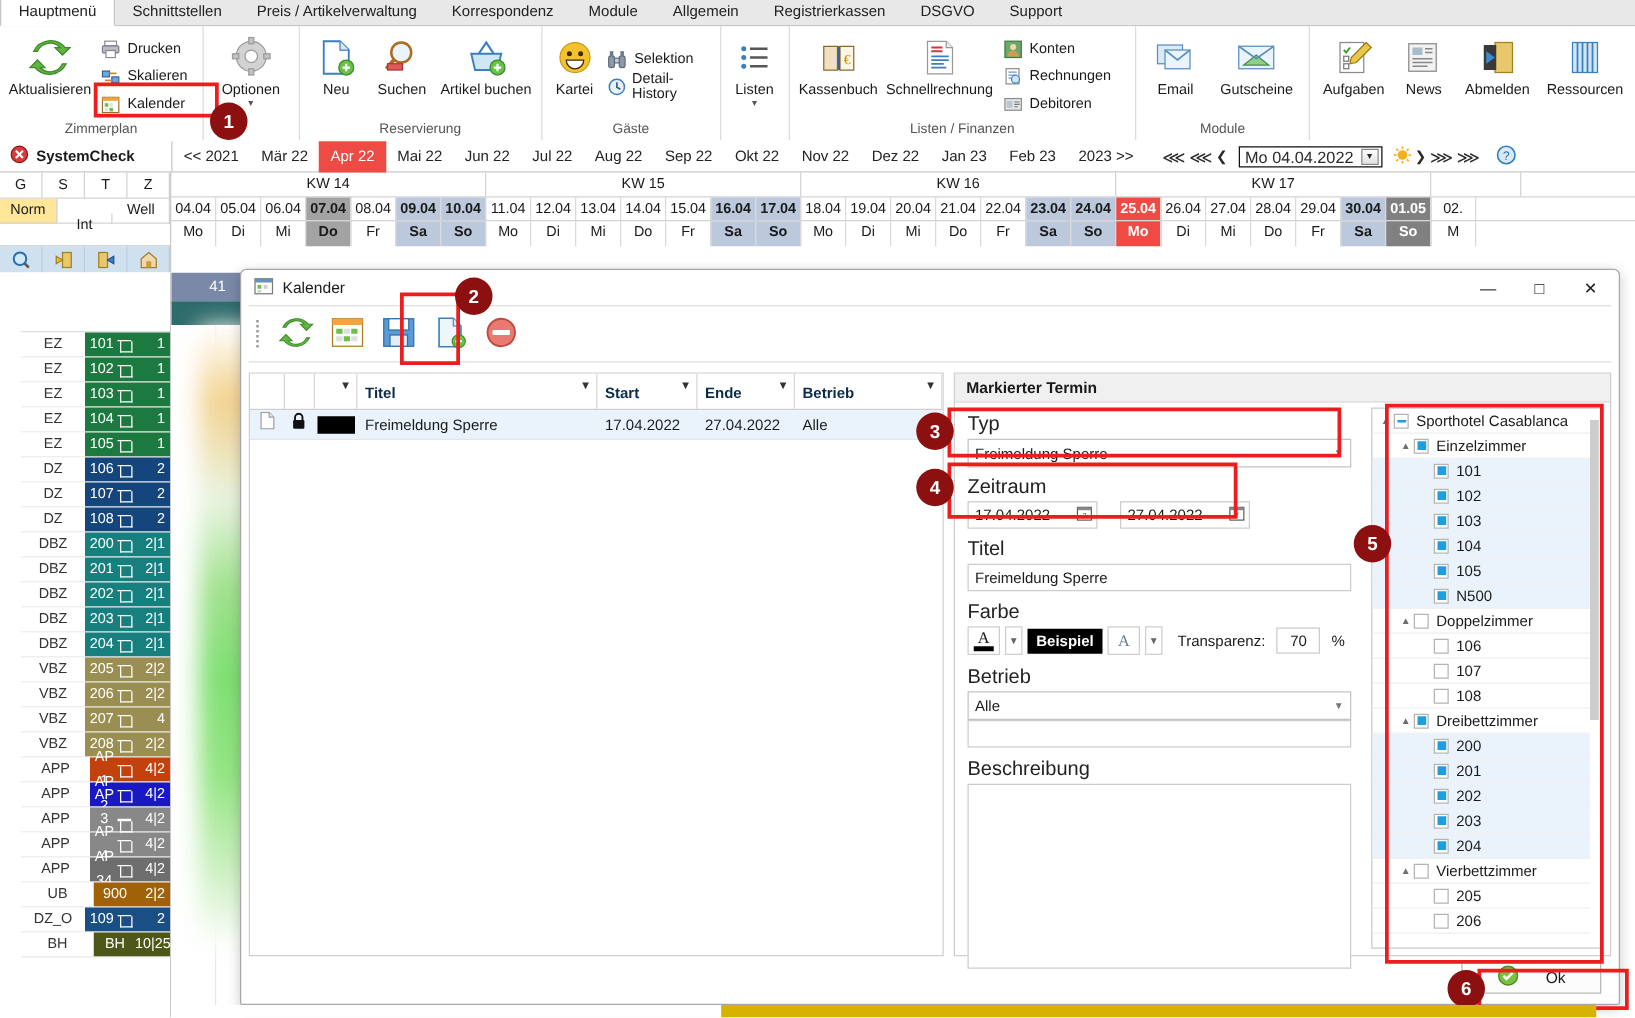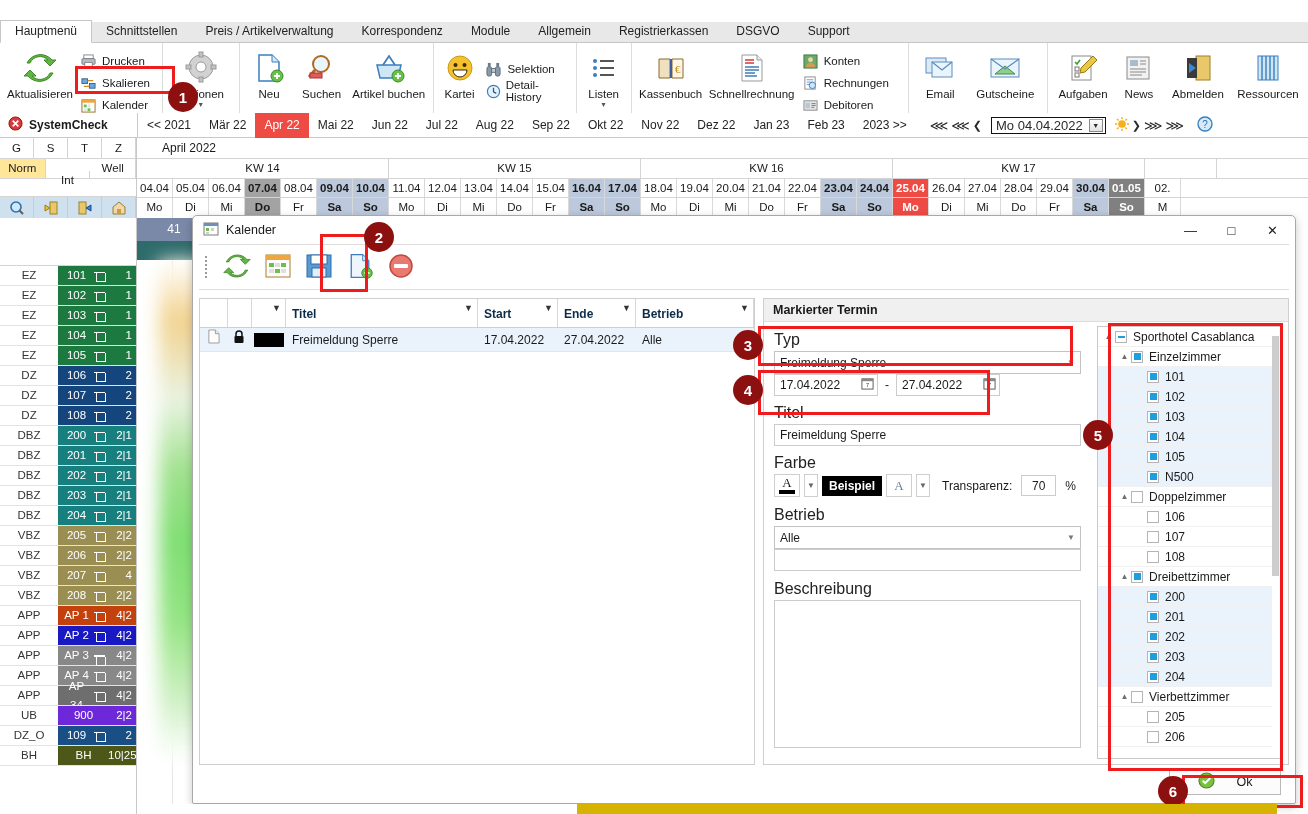--- a/index.html
+++ b/index.html
@@ -8,21 +8,21 @@
     width: 1308px; height: 814px;
     overflow: hidden;
     font-family: "Liberation Sans", sans-serif;
     font-size: 12px;
     color: #1a1a1a;
     background: #ffffff;
   }
   #app { position: relative; width: 1308px; height: 814px; }
 
   
-  .ribbon { position: absolute; left:0; top:0; width:1308px; height:81px; background:#f1f1f1; border-bottom:4px solid #0f172a;margin-top:22px;}
+  .ribbon { position: absolute; left:0; top:0; width:1308px; height:81px; background:#f1f1f1; border-bottom:4px solid #0f172a;}
   .ribbon-tabs { height:21px; background:#e8e8e8; display:flex; align-items:flex-end; border-bottom:1px solid #c6c6c6;}
   .rtab { padding:3px 14px 3px 14px; font-size:12px; color:#222; white-space:nowrap; cursor:default; line-height:15px;}
   .rtab.active { background:#ffffff; border:1px solid #c6c6c6; border-bottom:1px solid #ffffff; margin-bottom:-1px; position:relative; z-index:3;}
   .ribbon-body { position:relative; height:91px; background:#ffffff; display:flex; }
   .rgroup { position:relative; height:91px; border-right:1px solid #dcdcdc; display:flex; flex-direction:column; }
   .rgroup-items { flex:1; display:flex; align-items:flex-start; padding:3px 4px 0 4px; }
   .rgroup-label { height:16px; text-align:center; font-size:11px; color:#555; line-height:14px;}
   .bigbtn { width:72px; display:flex; flex-direction:column; align-items:center; justify-content:flex-start; padding-top:3px; cursor:default;}
   .bigbtn .ico { height:38px; display:flex; align-items:center; justify-content:center;}
   .bigbtn .lbl { font-size:11.5px; text-align:center; line-height:13px; margin-top:1px;}
@@ -62,21 +62,21 @@
   .drow { height:19px; display:flex; border-bottom:1px solid #d4d4d4;}
   .wrow { height:20px; display:flex;}
   .dcell,.wcell { width:36px; text-align:center; font-size:11.5px; border-right:1px solid #d9d9d9; line-height:18px;}
   .wcell { line-height:19px; }
   .we { background:#bcc8db; font-weight:bold;}
   .today { background:#a3a3a3; font-weight:bold;}
   .mark { background:#ef4b45; color:#fff; font-weight:bold;}
   .nextmon { background:#808080; color:#fff; font-weight:bold;}
 
   
-  .roomwrap { position:absolute; left:0; top:218px; width:137px; bottom:0; background:#fff; border-right:1px solid #c9c9c9; overflow:hidden;}
+  .roomwrap { position:absolute; left:0; top:218px; width:137px; bottom:0; background:#fff; border-right:1px solid #c9c9c9; overflow:hidden;padding-left:17px;}
   .rtop { height:48px; border-bottom:1px solid #d4d4d4; background:#fff;}
   .roomrow { height:20px; display:flex; border-bottom:1px solid #e3e3e3; font-size:11.5px;}
   .rcat { width:58px; text-align:center; line-height:19px; color:#333; background:#fff;}
   .rnum { flex:1; display:flex; align-items:center; color:#fff; padding:0 4px; gap:3px; line-height:19px;}
   .rnum .no { flex:1; text-align:center; font-size:11.5px;}
   .rnum .bed { width:24px; text-align:right; font-size:11.5px;}
   .trash { width:11px; height:12px; position:relative; display:inline-block;}
   .trash:before{content:""; position:absolute; left:0; top:2px; width:11px; height:1.5px; background:#fff;}
   .trash:after{content:""; position:absolute; left:1.5px; top:3.5px; width:8px; height:8px; border:1.5px solid #fff; border-top:0;}
 
@@ -405,20 +405,21 @@
                     <rect x="2.5" y="5" width="5" height="6" fill="#b9c8d4"></rect>
                     <g stroke="#777" stroke-width="1">
                       <path d="M9 6h4.5M9 8h4.5M9 10h3"></path>
                     </g>
                   </svg>
               </span>
               <span>Debitoren</span>
             </div>
           </div>
         </div>
+        <div class="rgroup-label">Listen / Finanzen</div>
       </div>
 
       <div class="rgroup" style="width:139px">
         <div class="rgroup-items">
           <div class="bigbtn" style="width:55px">
             <div class="ico">
               <svg width="32" height="28" viewBox="0 0 32 28">
                   <rect x="2" y="4" width="20" height="15" fill="#dceaf7" stroke="#5a8ec0"></rect>
                   <rect x="8" y="8" width="20" height="15" fill="#eaf4fd" stroke="#5a8ec0"></rect>
                   <path d="M8 8l10 8 10-8" fill="none" stroke="#5a8ec0" stroke-width="1.3"></path>
@@ -583,21 +584,20 @@
         </div>
         <div>
           <svg width="16" height="16" viewBox="0 0 16 16">
               <path d="M8 2l6 5v7H2V7z" fill="#f0d8a8" stroke="#a07a30"></path>
               <rect x="6" y="9" width="4" height="5" fill="#d09a40"></rect>
             </svg>
         </div>
       </div>
     </div>
     <div class="ph-right">
-      <div class="monthtitle">April 2022</div>
       <div class="kwrow" id="kwrow">
           <div class="kwcell" style="width: 252px;">KW 14</div>
           <div class="kwcell" style="width: 252px;">KW 15</div>
           <div class="kwcell" style="width: 252px;">KW 16</div>
           <div class="kwcell" style="width: 252px;">KW 17</div>
           <div class="kwcell" style="width: 72px;"></div>
         </div>
       <div class="drow" id="drow">
           <div class="dcell">04.04</div>
           <div class="dcell">05.04</div>
@@ -837,21 +837,21 @@
         <div class="roomrow">
           <div class="rcat">APP</div>
           <div class="rnum" style="background: rgb(110, 110, 110);">
             <span class="no">AP 34</span>
             <span class="trash"></span>
             <span class="bed">4|2</span>
           </div>
         </div>
         <div class="roomrow">
           <div class="rcat">UB</div>
-          <div class="rnum" style="background: #6d28d9;">
+          <div class="rnum" style="background: #a16207;">
             <span class="no">900</span>
             <span class="bed">2|2</span>
           </div>
         </div>
         <div class="roomrow">
           <div class="rcat">DZ_O</div>
           <div class="rnum" style="background: rgb(26, 79, 134);">
             <span class="no">109</span>
             <span class="trash"></span>
             <span class="bed">2</span>
@@ -1029,20 +1029,21 @@
       <div class="formpanel">
         <div class="fp-title">Markierter Termin</div>
 
         <div class="fp-inner">
           <div class="flabel">Typ</div>
           <div class="fselect">
             <span class="cv">Freimeldung Sperre</span>
             <span class="ar">▼</span>
           </div>
 
+          <div class="flabel" style="margin-top:7px">Zeitraum</div>
           <div style="display:flex; align-items:center; gap:7px;">
             <div class="datefield">
               <span class="cv">17.04.2022</span>
               <span>
                 <svg width="13" height="13" viewBox="0 0 14 14">
                     <rect x="1" y="2" width="12" height="11" fill="#fff" stroke="#555"></rect>
                     <rect x="1" y="2" width="12" height="2.5" fill="#888"></rect>
                     <text x="7" y="11" font-size="6" text-anchor="middle" fill="#333" font-family="Liberation Sans, sans-serif">7</text>
                   </svg>
               </span>

